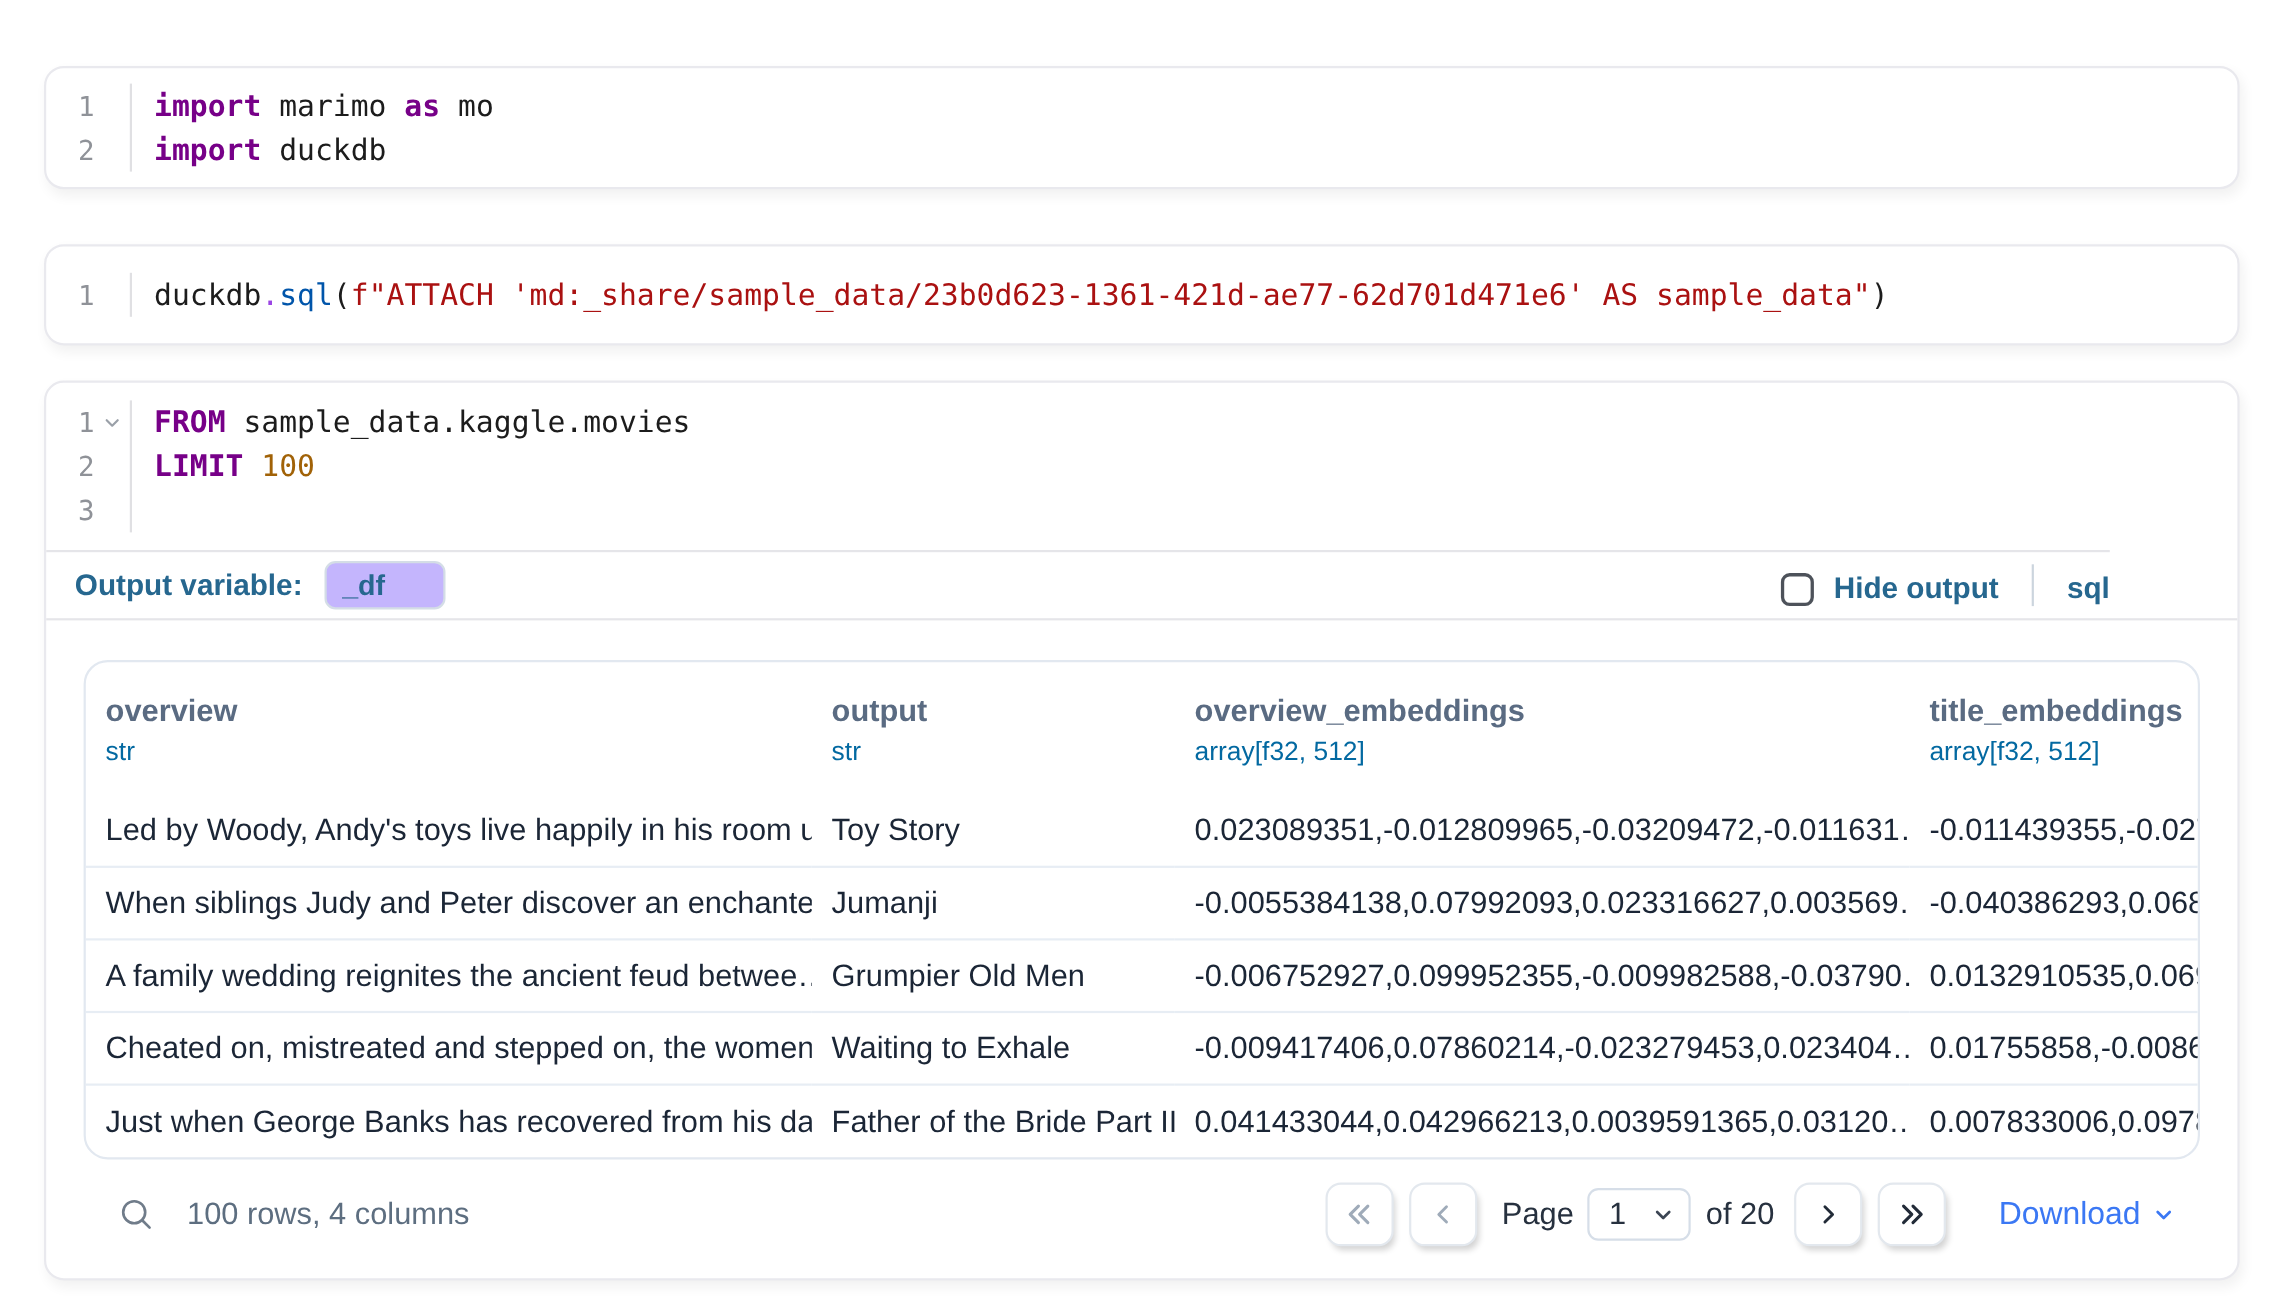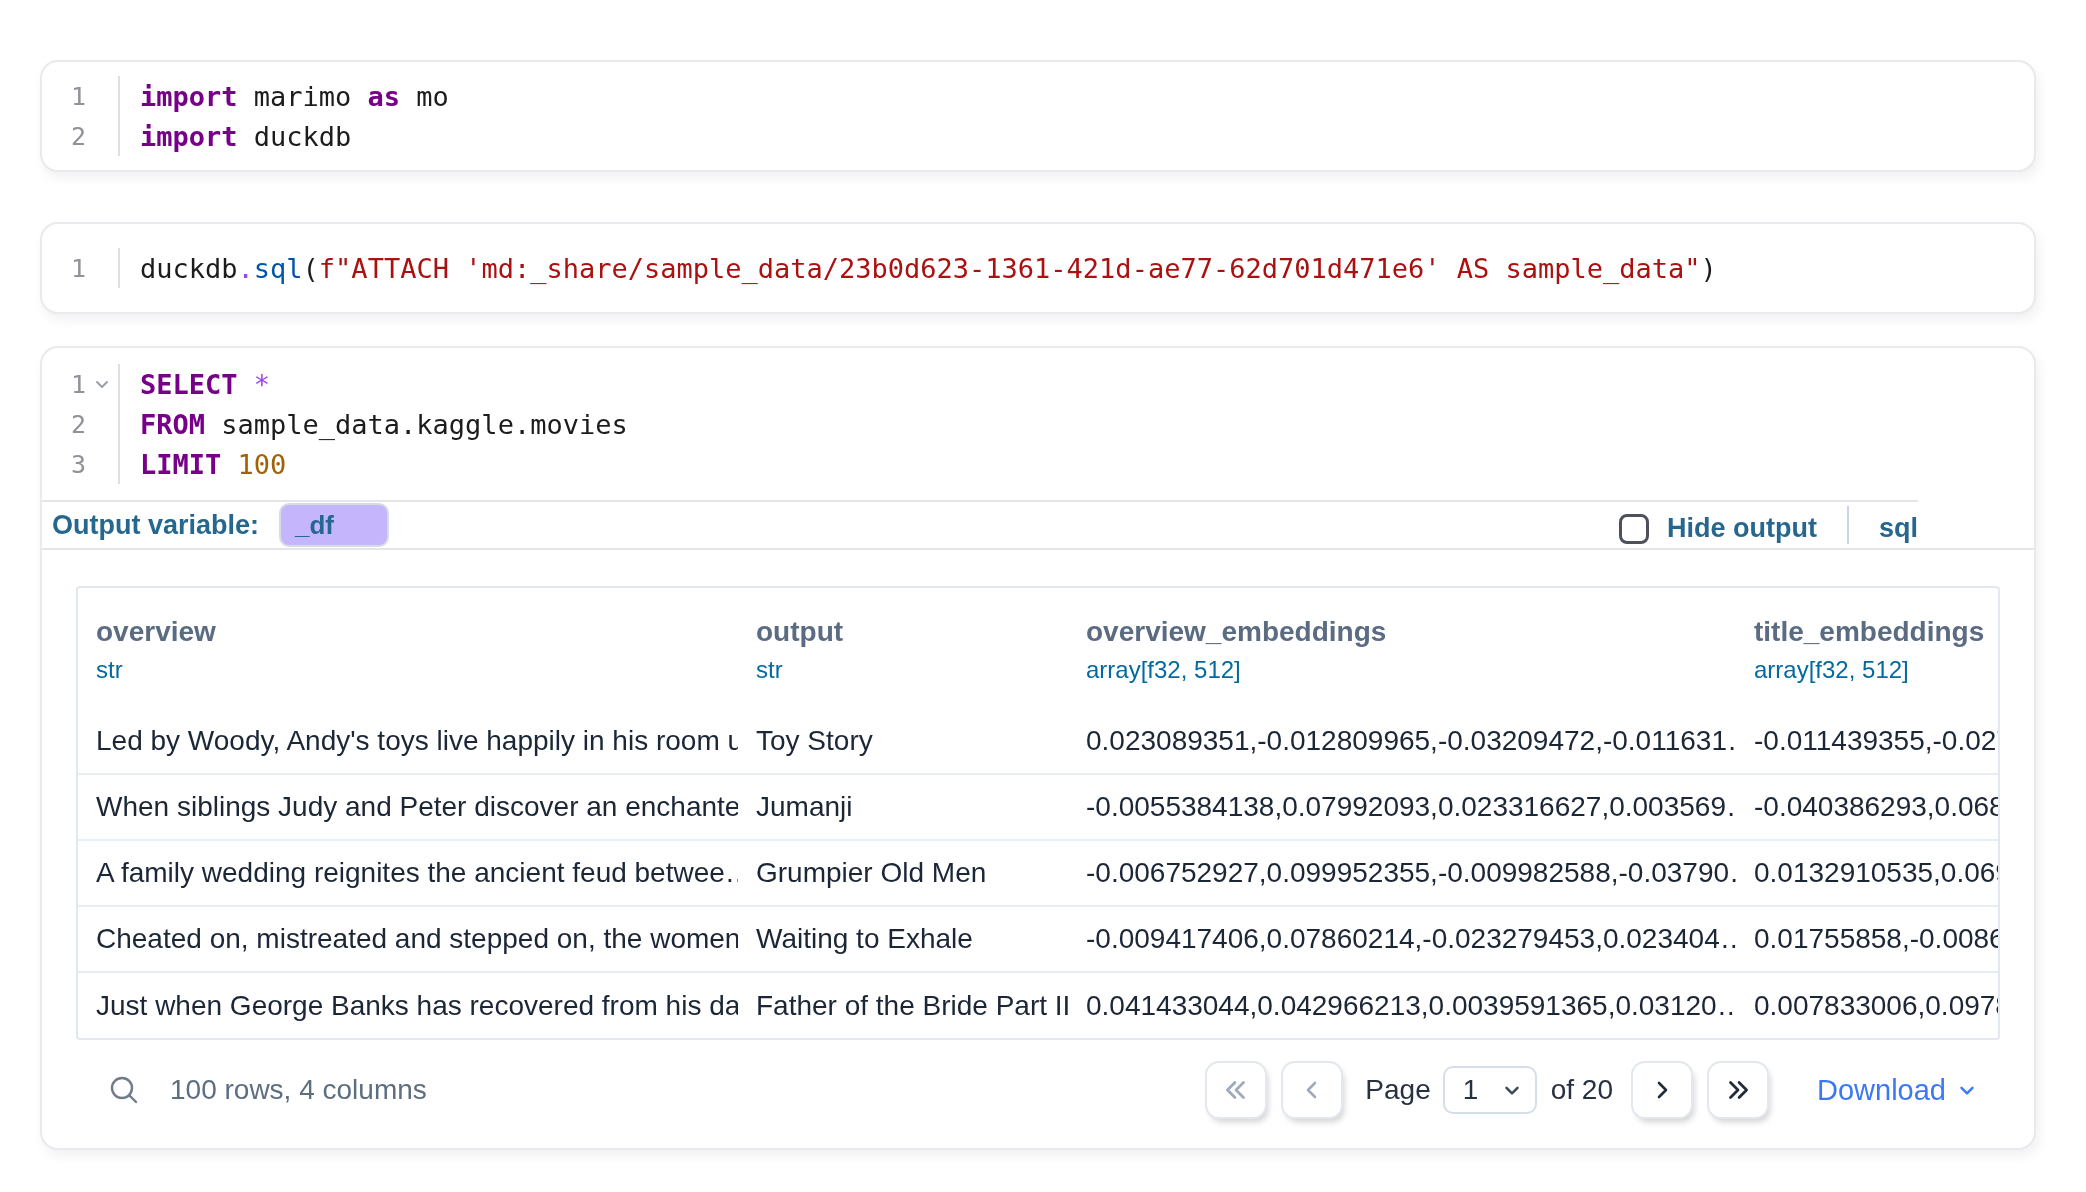--- a/index.html
+++ b/index.html
@@ -38,41 +38,41 @@
   .tk-kw   { color: #770088; font-weight: bold; }
   .tk-fn   { color: #0055aa; }
   .tk-str  { color: #aa1111; }
   .tk-num  { color: #a16207; }
   .tk-op   { color: #9b45e4; }
 
   
   .inset { margin-right: 116px; }
   .hr { border-top: 2px solid #e5e5e9; }
   .cellbar {
-    height: 46px; display: flex; align-items: center;
-    padding-left: 10px;
+    height: 60px; display: flex; align-items: center;
+    padding-left: 26px;
   }
   .barlabel { font-size: 27px; font-weight: bold; color: #26678f; }
   .dfinput {
     margin-left: 20px; width: 110px; height: 44px;
     border: 2px solid #d4dde6; border-radius: 10px;
     display: flex; align-items: center; padding-left: 14px;
     font-size: 26px; font-weight: bold; color: #26678f; background: #c4b5fd;
   }
   .barright { margin-left: auto; display: flex; align-items: flex-end; }
   .checkbox {
     width: 30px; height: 30px; border: 3px solid #4d525a;
     border-radius: 8px; background: #fff; margin-right: 18px;
   }
   .vsep { width: 2px; height: 38px; background: #ccd5de; margin: 0 30px; }
 
   
   .output { padding: 36px 34px 8px 34px; }
   .table-card {
-    border: 2px solid #e2e8f0; border-radius: 4px;
+    border: 2px solid #e2e8f0; border-radius: 22px;
     overflow: hidden; background: #fff;
   }
   table { width: 100%; table-layout: fixed; border-collapse: collapse; }
   th { text-align: left; vertical-align: top; padding: 28px 0 24px 18px; }
   .cname { font-size: 28px; font-weight: bold; color: #5a6b82; white-space: nowrap; }
   .ctype { font-size: 24px; font-weight: normal; color: #0369a1; margin-top: 8px; white-space: nowrap; }
   td {
     height: 66px; padding: 0 0 0 18px;
     font-size: 28px; color: #1b2636;
     white-space: nowrap; overflow: hidden;
@@ -159,21 +159,20 @@
           <div class="grow">
               <span class="gnum">2</span>
               <span class="gfold"></span>
             </div>
           <div class="grow">
               <span class="gnum">3</span>
               <span class="gfold"></span>
             </div>
         </div>
         <div class="lines">
-          <div class="cline"><span class="tk-kw">SELECT</span><span> </span><span class="tk-op">*</span></div>
           <div class="cline"><span class="tk-kw">FROM</span><span> sample_data.kaggle.movies</span></div>
           <div class="cline"><span class="tk-kw">LIMIT</span><span> </span><span class="tk-num">100</span></div>
         </div>
       </div>
       <div class="hr"></div>
       <div class="cellbar">
         <span class="barlabel">Output variable:</span>
         <div class="dfinput">_df</div>
         <div class="barright">
           <div class="checkbox"></div>

